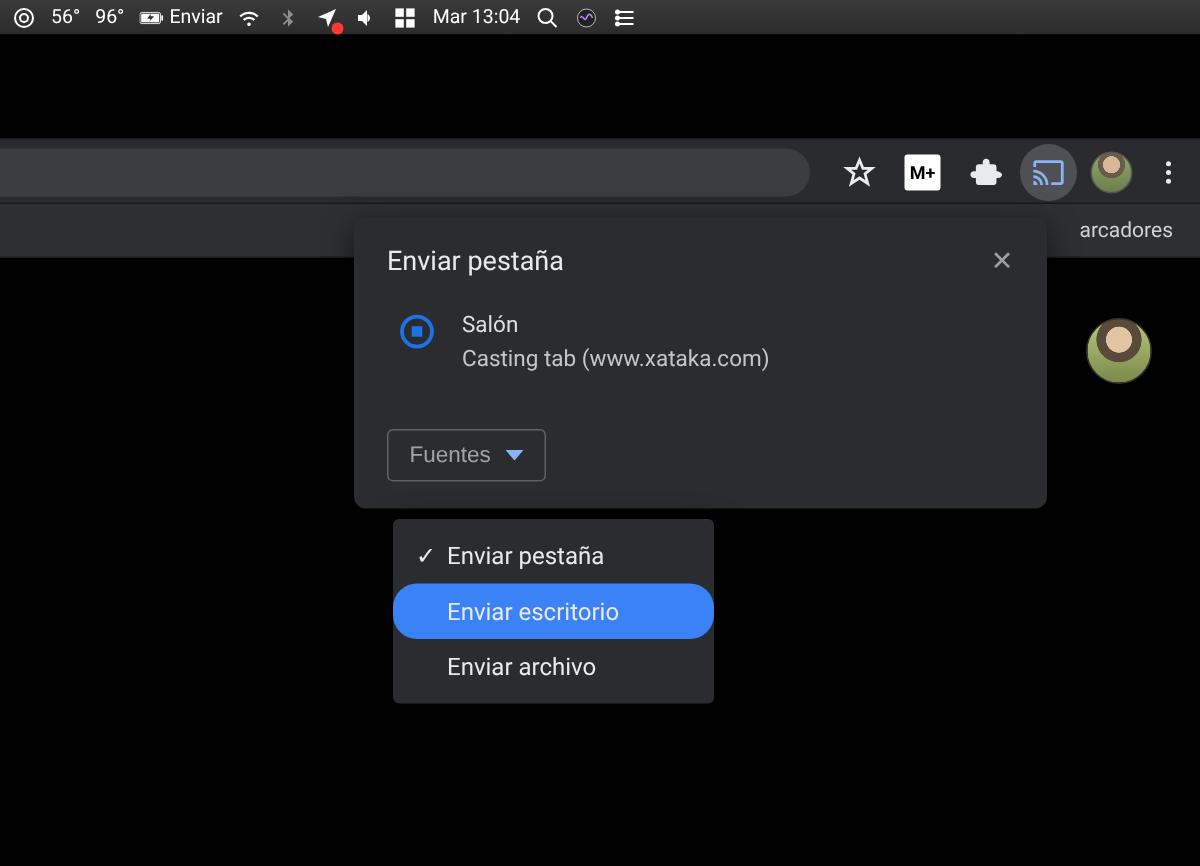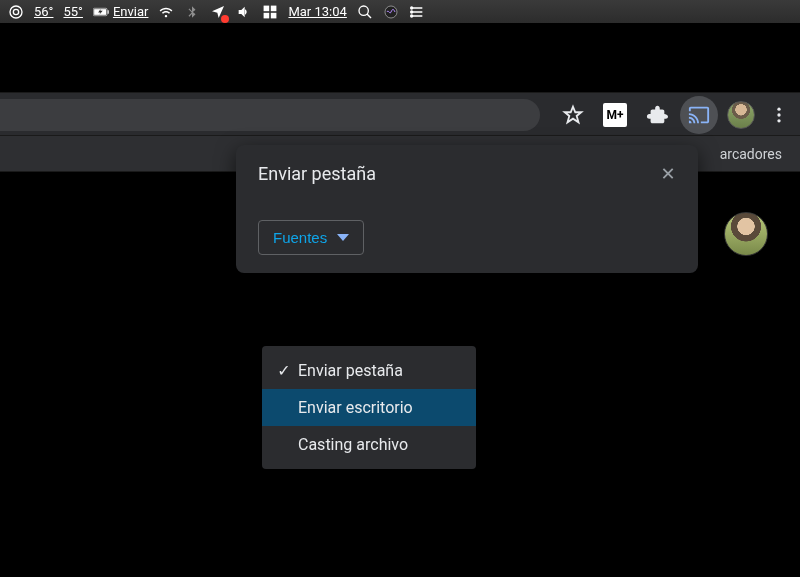--- a/index.html
+++ b/index.html
@@ -8,21 +8,20 @@
 
   
   .menubar {
     height: 24px;
     background: linear-gradient(#3a3a3a, #2c2c2c);
     display: flex; align-items: center;
     color: #fff; font-size: 13px;
     padding: 0 8px;
     gap: 10px;
     border-bottom: 1px solid #000;
-    text-decoration: underline;
   }
   .mb-item { display: flex; align-items: center; gap: 4px; }
   .mb-icon { width: 16px; height: 16px; display: inline-flex; align-items: center; justify-content: center; }
   .badge-red {
     position: relative;
   }
   .badge-red::after {
     content: ""; position: absolute; right: -3px; bottom: -3px;
     width: 8px; height: 8px; background: #ff3b30; border-radius: 50%;
   }
@@ -95,39 +94,39 @@
     display:flex;align-items:center;justify-content:center;
   }
   .device-text { line-height: 1.5; font-size: 15px; }
   .device-sub { color: #c3c6ca; }
 
   .sources-btn {
     margin: 22px 0 0 22px;
     display: inline-flex; align-items: center; gap: 10px;
     border: 1px solid #5f6164; border-radius: 4px;
     padding: 8px 14px;
-    color: #0ea5e9; font-size: 15px; cursor: pointer;
+    color: #a3a3a3; font-size: 15px; cursor: pointer;
     background: transparent;
   }
   .tri-down {
     width: 0; height: 0; border-left: 6px solid transparent;
     border-right: 6px solid transparent; border-top: 7px solid #8ab4f8;
   }
 
   .sources-menu {
     position: absolute; left: 262px; top: 346px;
     width: 214px; background: #2b2c2f;
     border-radius: 4px; box-shadow: 0 6px 20px rgba(0,0,0,.7);
     padding: 6px 0; color: #e8eaed; font-size: 16px;
   }
   .menu-item {
     display: flex; align-items: center; gap: 6px;
     padding: 9px 14px 9px 14px; cursor: pointer;
   }
-  .menu-item.hover { background: #0c4a6e; }
+  .menu-item.hover { background: #3b82f6; border-radius: 16px; }
   .check { width: 16px; text-align: center; }
 
   .page-avatar {
     position: absolute; right: 32px; top: 212px;
     width: 44px; height: 44px; border-radius: 50%;
     background: radial-gradient(circle at 50% 32%, #e2c4a3 0 24%, #5a4a3a 25% 42%, transparent 43%), linear-gradient(#b9c97a, #7a8a4a);
     border: 1px solid #333;
   }
 
   .black-area { position:absolute; left:0; right:0; top:24px; bottom:0; background:#000; z-index:-1; }
@@ -138,21 +137,21 @@
 <div class="black-area"></div>
 
 <div class="menubar">
   <span class="mb-icon">
     <svg viewBox="0 0 24 24" width="18" height="18" fill="none" stroke="#fff" stroke-width="2">
         <circle cx="12" cy="12" r="9"></circle>
         <circle cx="12" cy="12" r="4"></circle>
       </svg>
   </span>
   <span class="mb-item">56°</span>
-  <span class="mb-item">55°</span>
+  <span class="mb-item">96°</span>
   <span class="mb-item">
     <span class="mb-icon">
       <svg viewBox="0 0 28 14" width="24" height="12">
           <rect x="0.5" y="0.5" width="24" height="13" rx="2" fill="none" stroke="#fff"></rect>
           <rect x="25.5" y="4" width="2" height="6" fill="#fff"></rect>
           <rect x="2" y="2" width="21" height="10" fill="#fff"></rect>
           <path d="M13 2 L9 8 H13 L11 12 L17 5 H13 Z" fill="#2c2c2c"></path>
         </svg>
     </span>
     <span>Enviar</span>
@@ -248,32 +247,44 @@
 
 <div class="page-avatar"></div>
 
 <div class="cast-popup">
   <div class="cast-header">
     <div class="cast-title">Enviar pestaña</div>
     <div class="close-x">
       <span>✕</span>
     </div>
   </div>
+  <div class="device-row">
+    <div class="device-icon">
+      <svg viewBox="0 0 24 24" width="24" height="24">
+          <circle cx="12" cy="12" r="10" fill="none" stroke="#1a73e8" stroke-width="2.5"></circle>
+          <rect x="8.5" y="8.5" width="7" height="7" fill="#1a73e8"></rect>
+        </svg>
+    </div>
+    <div class="device-text">
+      <div>Salón</div>
+      <div class="device-sub">Casting tab (www.xataka.com)</div>
+    </div>
+  </div>
   <button class="sources-btn">
     <span>Fuentes</span>
     <span class="tri-down"></span>
   </button>
 </div>
 
 <div class="sources-menu">
   <div class="menu-item">
     <span class="check">✓</span>
     <span>Enviar pestaña</span>
   </div>
   <div class="menu-item hover">
     <span class="check"></span>
     <span>Enviar escritorio</span>
   </div>
   <div class="menu-item">
     <span class="check"></span>
-    <span>Casting archivo</span>
+    <span>Enviar archivo</span>
   </div>
 </div>
 
 </body></html>

